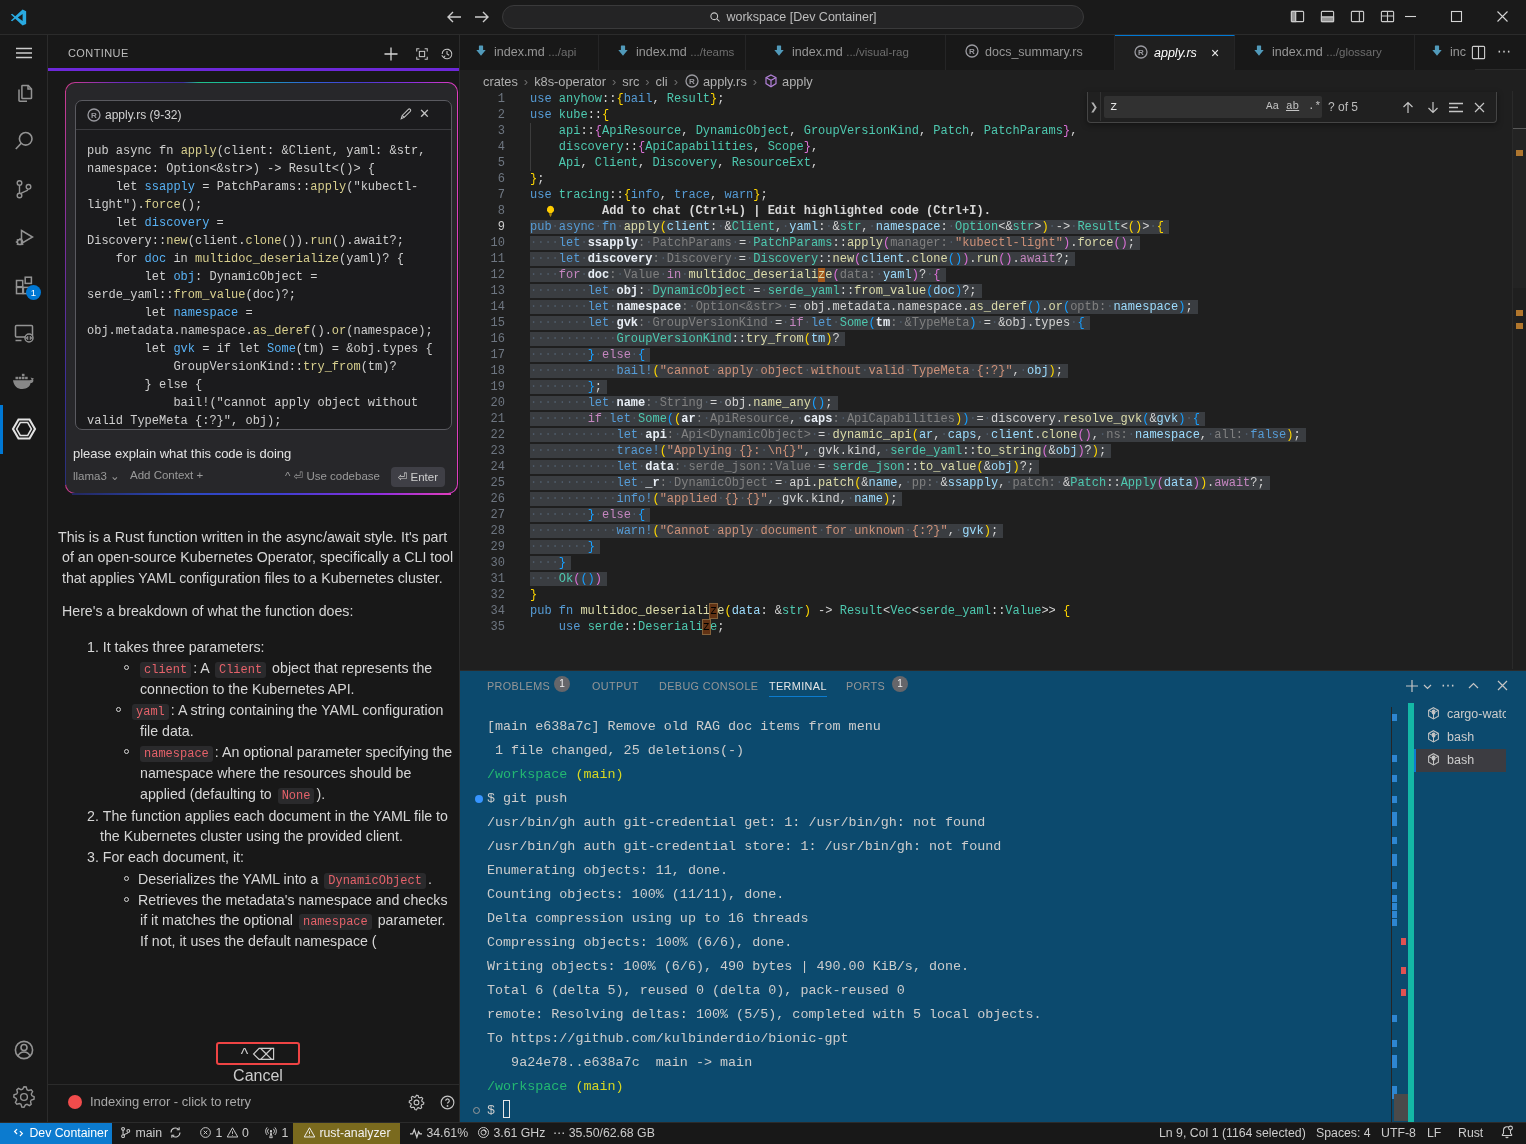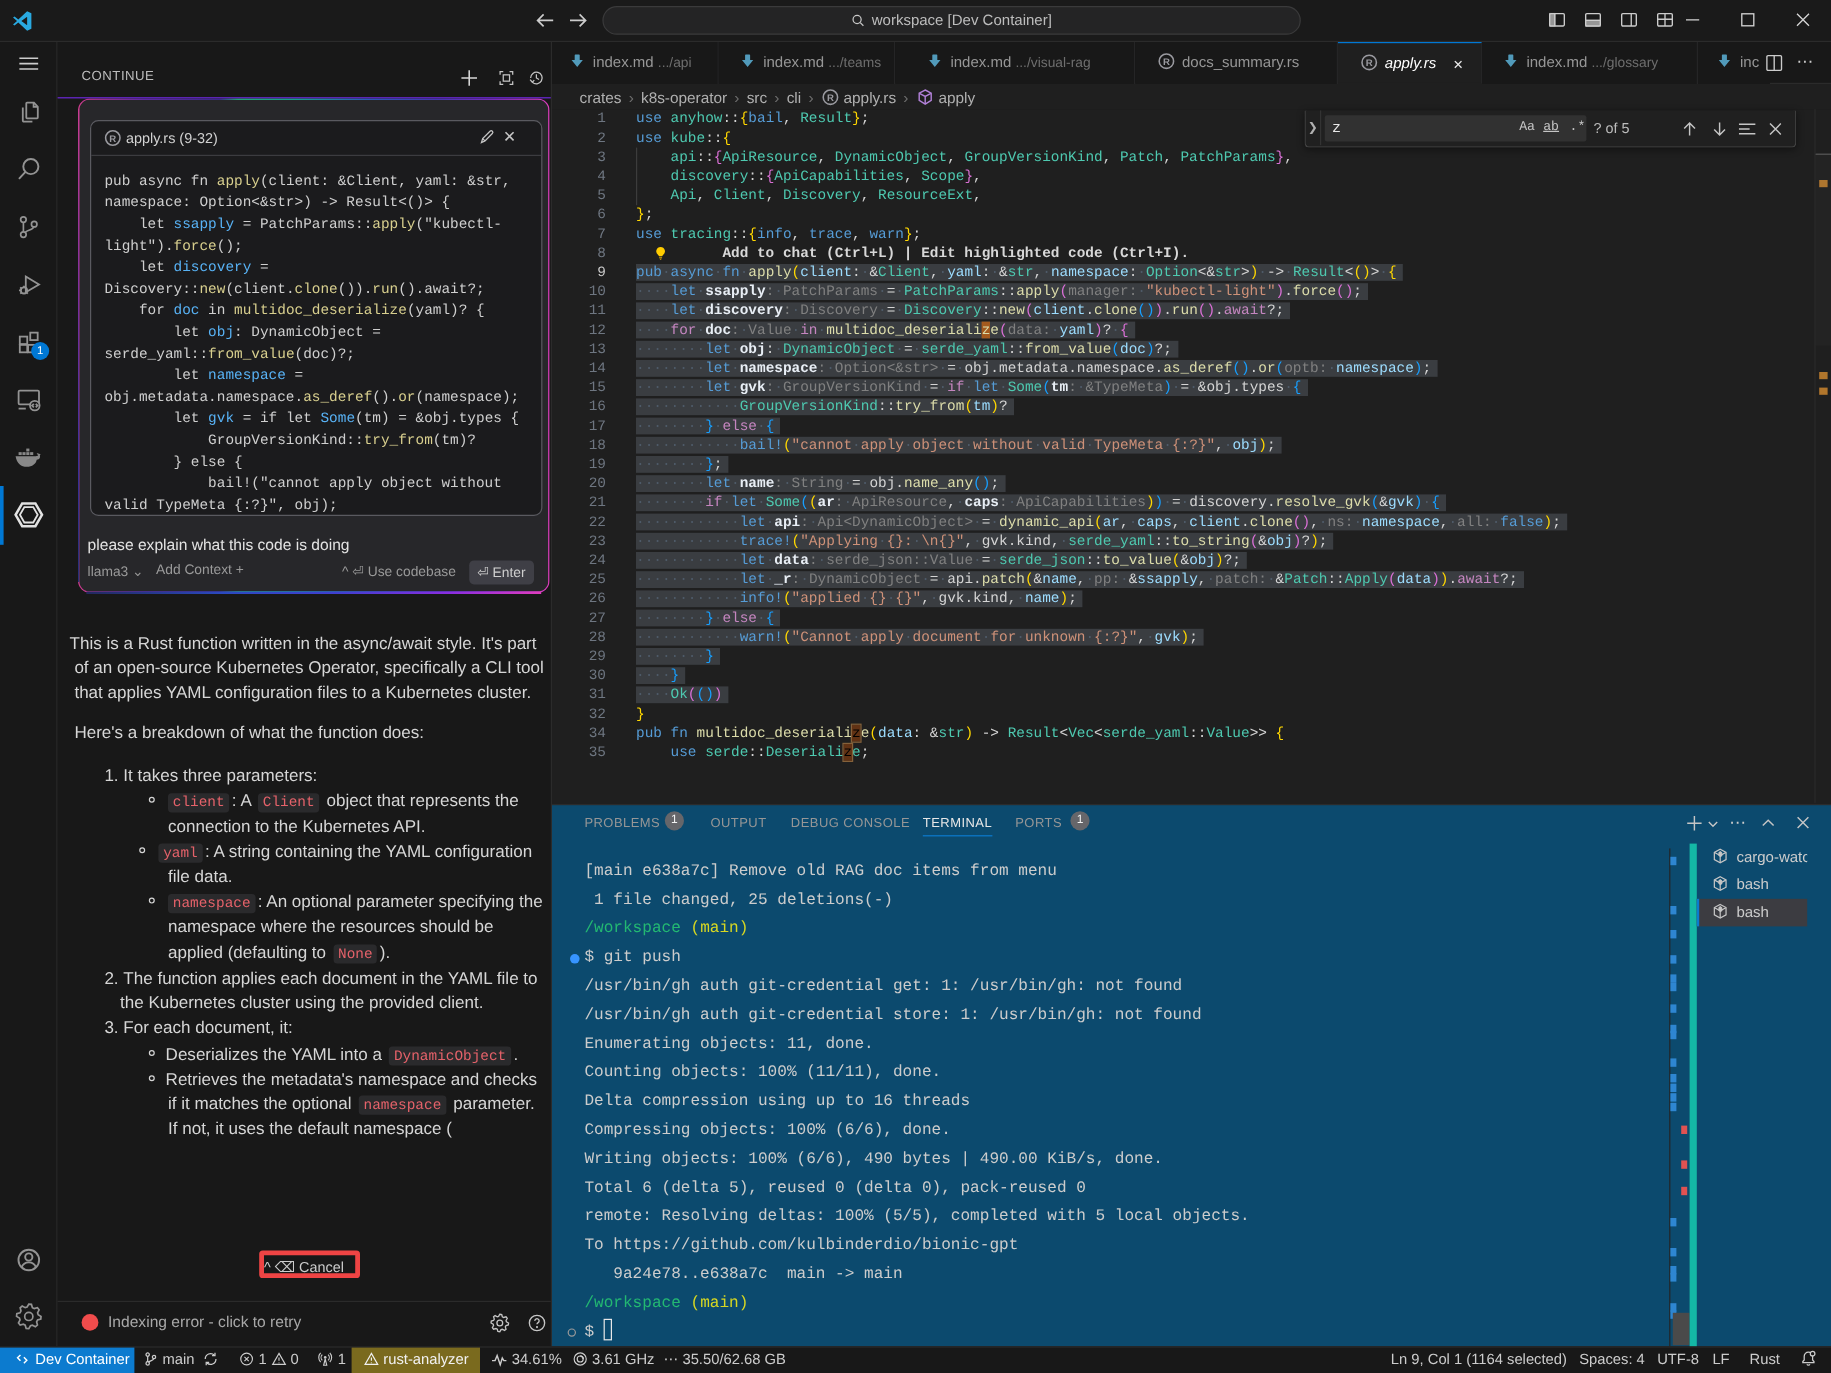--- a/index.html
+++ b/index.html
@@ -10,21 +10,21 @@
 #vslogo{position:absolute;left:10px;top:9px}
 #cmdbox{position:absolute;left:502px;top:5px;width:582px;height:24px;background:#242425;border:1px solid #3a3a3b;border-radius:12px;color:#bdbdbd;font-size:12.5px;text-align:center;line-height:22px}
 .winic{position:absolute;top:9px;color:#cccccc}
 
 #actbar{position:absolute;left:0;top:35px;width:48px;height:1087px;background:#181818;border-right:1px solid #2b2b2b}
 .ai{position:absolute;left:12px;width:24px;height:24px;opacity:.95}
 #actbadge{position:absolute;left:26px;top:250px;width:15px;height:15px;border-radius:50%;background:#0078d4;color:#fff;font-size:9.5px;text-align:center;line-height:15px}
 #actsel{position:absolute;left:0;top:370px;width:2.5px;height:49px;background:#0078d4}
 
 #sidebar{position:absolute;left:48px;top:35px;width:412px;height:1087px;background:#181818;border-right:1px solid #2b2b2b}
-#sbhead{position:absolute;left:0;top:12px;width:100%;height:35px;border-bottom:1px solid #6d28d9}
+#sbhead{position:absolute;left:0;top:1px;width:100%;height:35px;border-bottom:3px solid #6d28d9}
 #sbtitle{position:absolute;left:20px;top:11px;font-size:11px;color:#bdbdbd;letter-spacing:.4px}
 .sbic{position:absolute;top:9px;color:#cccccc;font-size:14px}
 #card{position:absolute;left:17px;top:47px;width:393px;height:412px;border-radius:10px;background:
  linear-gradient(#27272a,#27272a) padding-box,
  linear-gradient(90deg,#d23c8e 0%,#6b2bbf 14%,#3f2a9e 30%,#21c08b 34%,#14b8a6 46%,#2e62d9 62%,#4b3bd1 76%,#8a2ee0 88%,#e03dbe 100%) border-box;
  border:1.5px solid transparent}
 #card::before{content:'';position:absolute;left:-1.5px;top:8px;bottom:8px;width:1.5px;background:linear-gradient(180deg,#c93c92,#7a2ea0 40%,#3a2f9a 75%,#283076 100%)}
 #card::after{content:'';position:absolute;left:6px;right:6px;bottom:-1.5px;height:1.5px;background:linear-gradient(90deg,#23285e,#2b49c0 30%,#3f3fd0 55%,#8a2ee0 80%,#e03dbe 100%)}
 #cblock{position:absolute;left:9px;top:17px;width:377px;height:330px;background:#1b1b1d;border:1px solid #5a5a60;border-radius:7px}
 #cbhead{position:absolute;left:0;top:0;width:100%;height:29px;border-bottom:1px solid #3c3c40}
@@ -32,21 +32,21 @@
 .cl{height:18px;line-height:18px;white-space:pre;font-family:"Liberation Mono",monospace;font-size:12px}
 #ccode{position:absolute;left:11px;top:41px}
 .cc{color:#cfcfcf}.cb{color:#58b2f5}.cy{color:#d8cf8e}
 #prompt{position:absolute;left:7px;top:363px;color:#e3e3e3;font-size:13px}
 #cfoot{position:absolute;left:7px;top:386px;width:380px;height:20px;font-size:11.5px;color:#9a9a9a}
 #enterbtn{position:absolute;right:8px;top:-2px;background:#3f3f46;border-radius:4px;color:#cfcfcf;padding:3px 7px;font-size:11.5px}
 #mdwrap{position:absolute;left:0;top:0;width:412px;height:1087px}
 .mdl{position:absolute;color:#d6d6d6;font-size:14.2px;line-height:21px;white-space:nowrap}
 .blt{display:inline-block;width:5px;height:5px;border-radius:50%;border:1.2px solid #d6d6d6;margin-right:9px;vertical-align:3px}
 .chip{font-family:"Liberation Mono",monospace;font-size:12px;color:#e5626a;background:#2a2a2c;border-radius:3px;padding:1px 4px;margin:0 2px}
-#cancelbtn{position:absolute;left:168px;top:1007px;width:84px;height:23px;border:4px solid #ef4444;border-radius:3px;color:#cccccc;font-size:12px;line-height:21px}
+#cancelbtn{position:absolute;left:168px;top:1007px;width:84px;height:23px;border:2px solid #ef4444;border-radius:3px;color:#cccccc;font-size:16px;text-align:center;line-height:21px}
 #sbfoot{position:absolute;left:0;top:1049px;width:100%;height:38px;border-top:1px solid #2b2b2b}
 #idxdot{position:absolute;left:20px;top:10px;width:14px;height:14px;border-radius:50%;background:#f14c4c}
 #idxtxt{position:absolute;left:42px;top:9px;color:#a8a8a8;font-size:13px}
 
 #tabbar{position:absolute;left:460px;top:35px;width:1066px;height:35px;background:#181818;border-bottom:1px solid #2b2b2b}
 .tab{position:absolute;top:0;height:35px;background:#181818;border-right:1px solid #252526;color:#969696;font-size:12.5px;line-height:35px;white-space:nowrap;overflow:hidden}
 .tab .fic{position:relative;top:3px;margin-right:5px}
 .tab.act{background:#1f1f1f;border-top:1px solid #0078d4;color:#ffffff;border-bottom:1px solid #1f1f1f}
 .tab .dim{color:#6e6e6e;font-size:11.5px}
 .tabx{position:absolute;top:0px;color:#ececec;font-size:14px}

